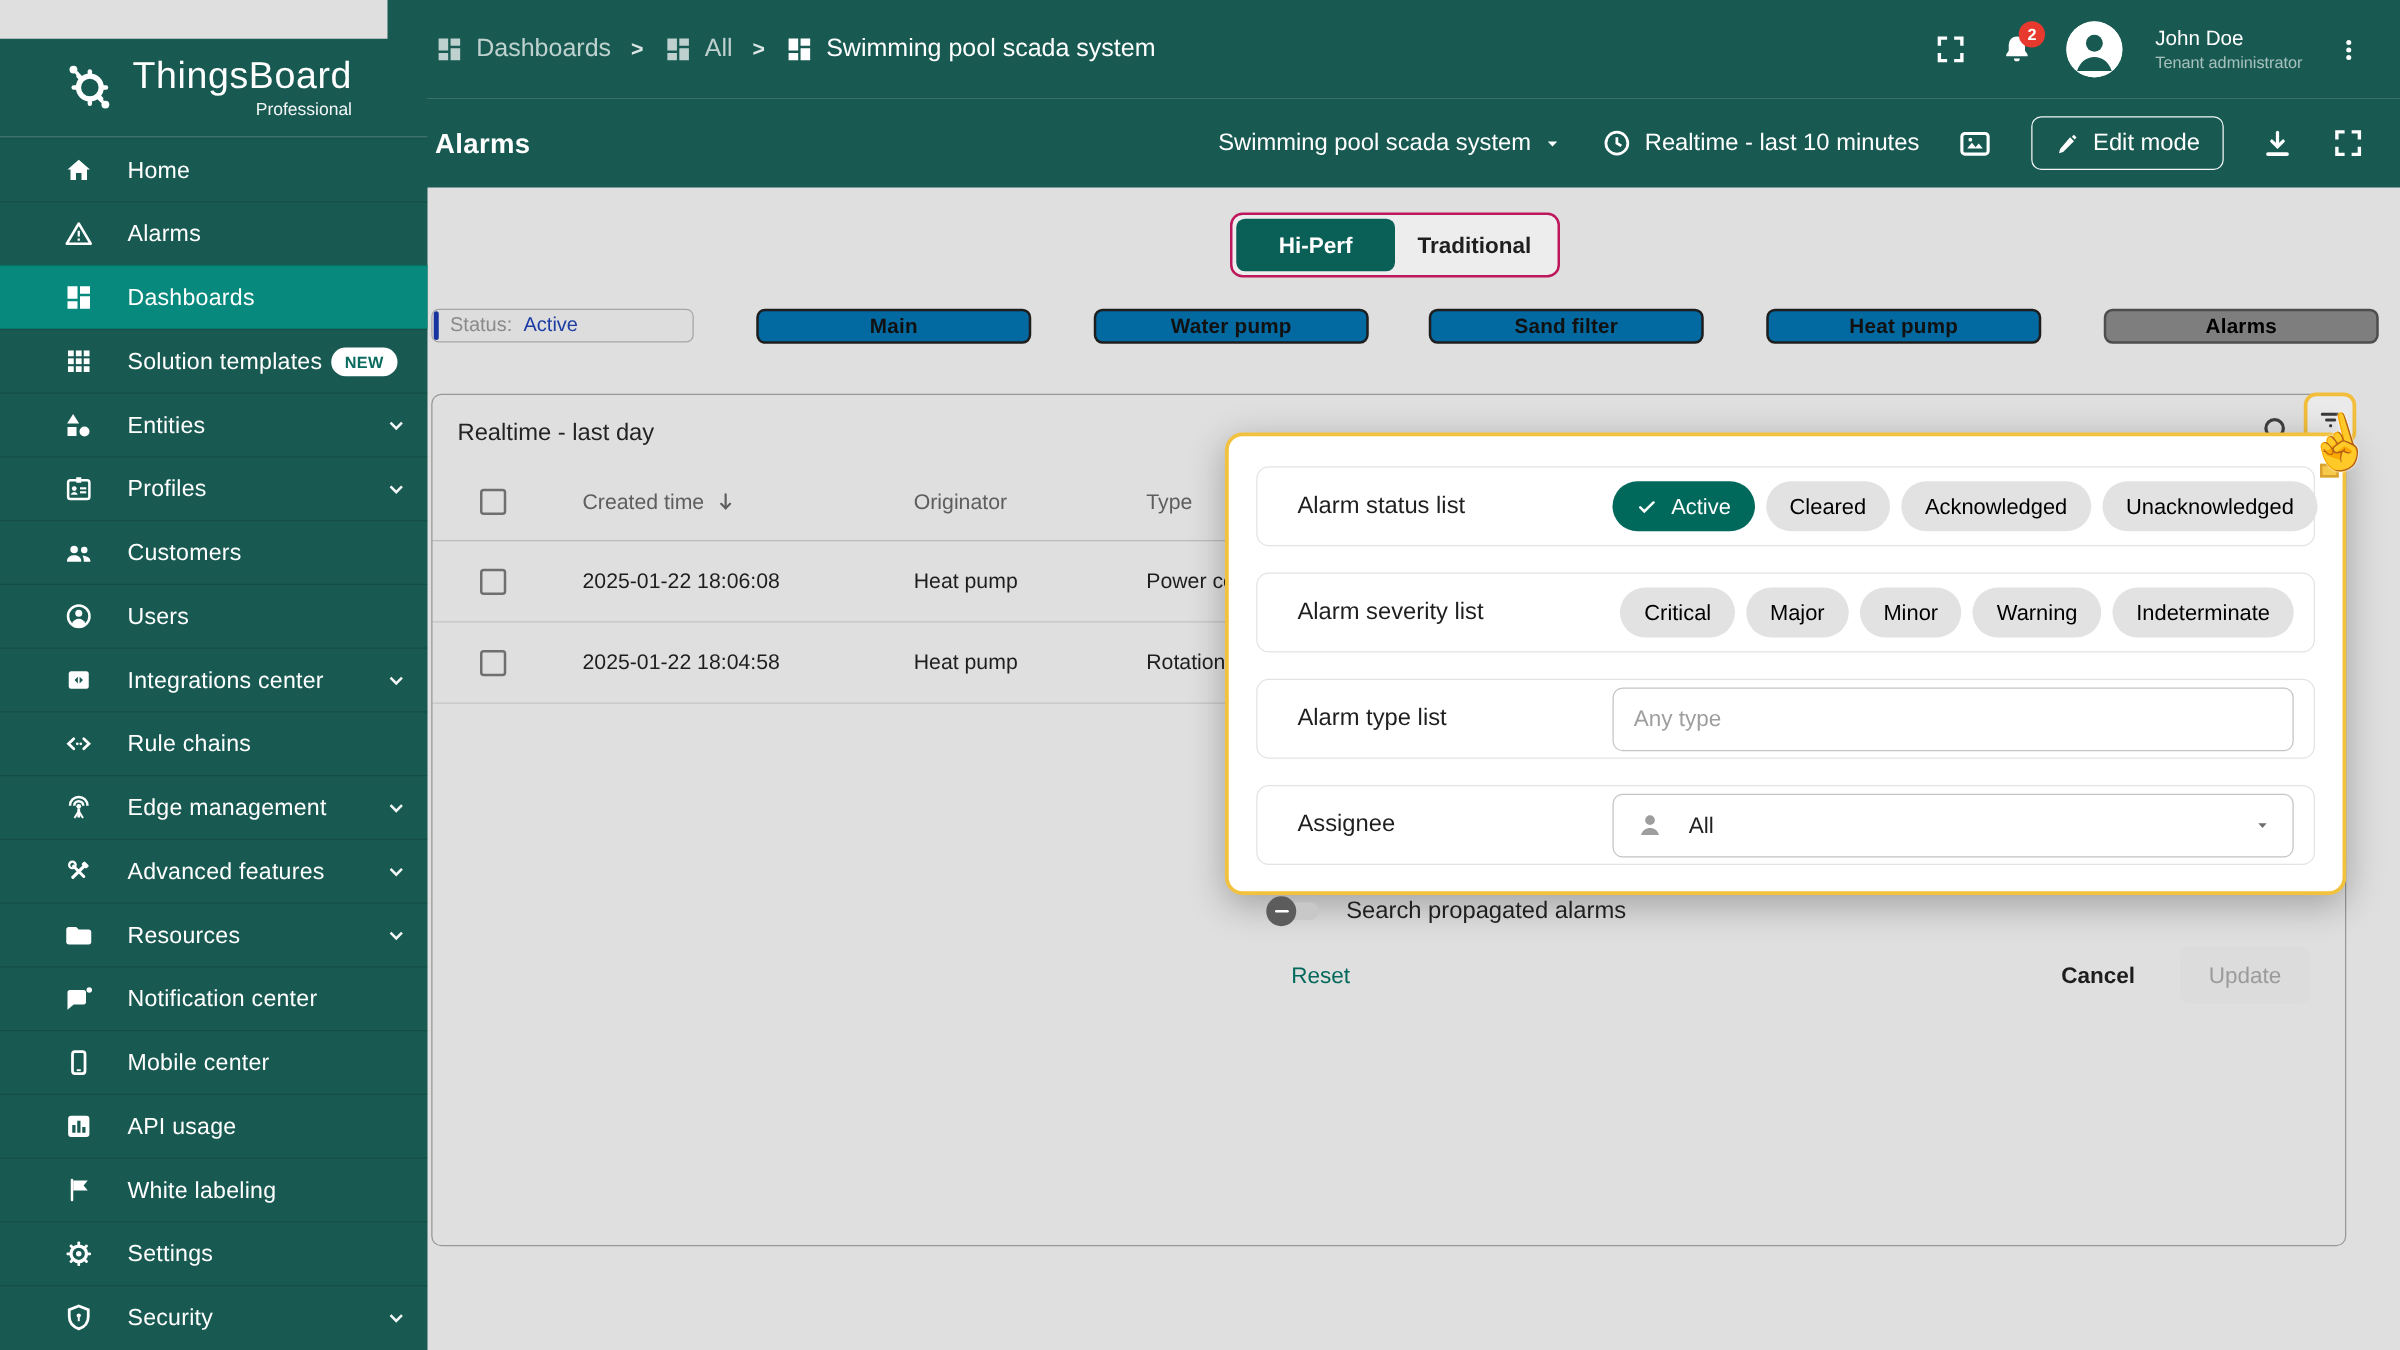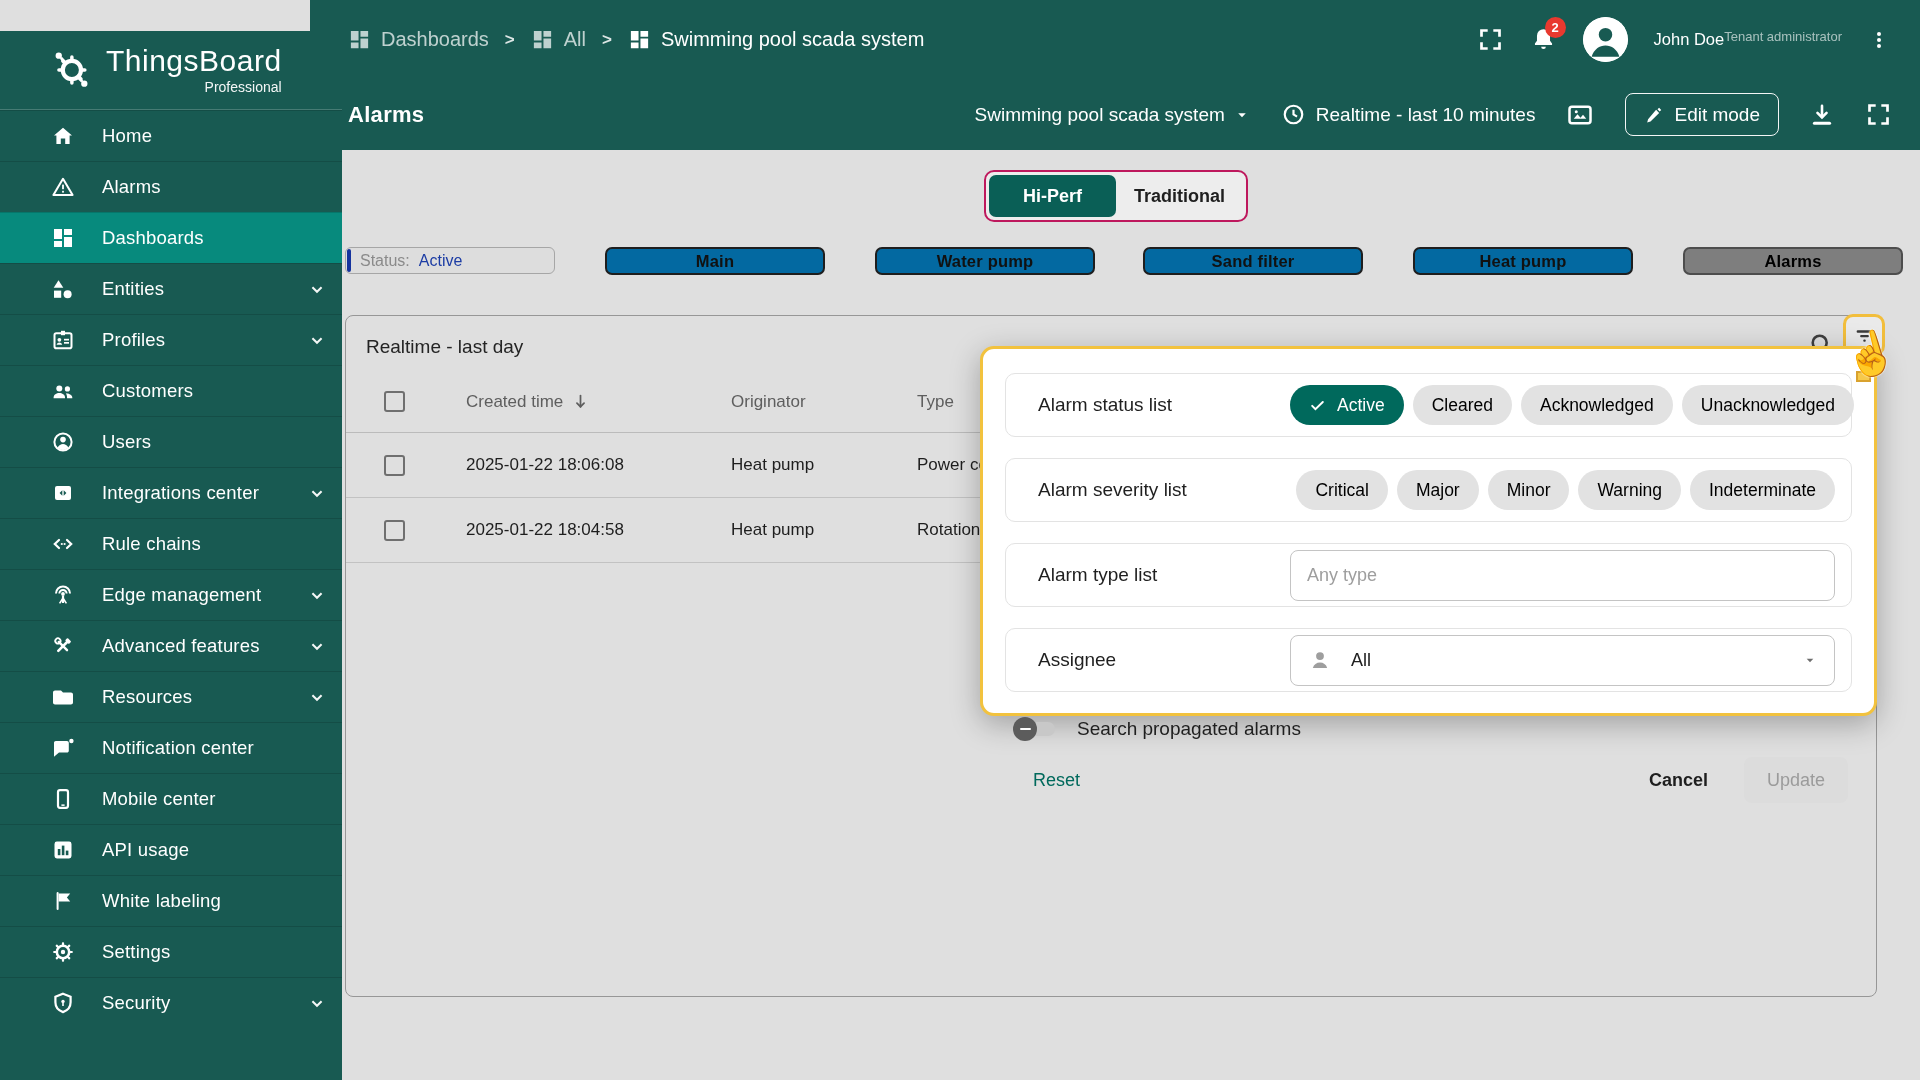--- a/index.html
+++ b/index.html
@@ -28,21 +28,21 @@
   .topbar { position:absolute; left:310px; top:0; right:0; height:79px; background:#185A52; display:flex; align-items:center; color:#fff; padding:0 30px 0 38px; z-index:5; }
   .crumbs { display:flex; align-items:center; gap:16px; font-size:20px; }
   .crumb { display:flex; align-items:center; gap:10px; cursor:pointer; }
   .crumb.muted { color:rgba(255,255,255,0.72); }
   .crumb-sep { color:rgba(255,255,255,0.85); font-size:17px; font-weight:700; }
   .top-right { margin-left:auto; display:flex; align-items:center; gap:26px; }
   .icon-btn { cursor:pointer; display:flex; align-items:center; justify-content:center; }
   .bell-wrap { position:relative; }
   .badge { position:absolute; top:-9px; right:-9px; min-width:21px; height:21px; border-radius:11px; background:#E8392F; color:#fff; font-size:13px; font-weight:700; display:flex; align-items:center; justify-content:center; padding:0 5px; }
   .avatar { width:45px; height:45px; border-radius:50%; background:#fff; display:flex; align-items:flex-end; justify-content:center; overflow:hidden; cursor:pointer; }
-  .user-text { display:flex; flex-direction:row; line-height:1.25; cursor:pointer; }
+  .user-text { display:flex; flex-direction:column; line-height:1.25; cursor:pointer; }
   .user-name { font-size:16.5px; }
   .user-role { font-size:13px; color:rgba(255,255,255,0.62); }
 
   
   .dash-toolbar { position:absolute; left:310px; top:79px; right:0; height:71px; background:#185A52; display:flex; align-items:center; color:#fff; padding:0 28px 0 38px; z-index:5; }
   .page-title { font-size:22px; font-weight:700; letter-spacing:.3px; }
   .toolbar-right { margin-left:auto; display:flex; align-items:center; gap:30px; }
   .entity-select { display:flex; align-items:center; gap:8px; font-size:19px; cursor:pointer; }
   .timewindow { display:flex; align-items:center; gap:10px; font-size:19px; cursor:pointer; }
   .edit-btn { display:flex; align-items:center; gap:10px; border:1.5px solid rgba(255,255,255,0.95); border-radius:8px; height:43px; padding:0 18px; font-size:19px; font-weight:500; cursor:pointer; }
@@ -151,20 +151,39 @@
       <span class="nicon">
           <svg width="24" height="24" viewBox="0 0 24 24" fill="#fff">
             <path d="M3 13h8V3H3zm0 8h8v-6H3zm10 0h8V11h-8zm0-18v6h8V3z"></path>
           </svg>
         </span>
       <span class="nlabel">Dashboards</span>
     </div>
     <div class="nav-item">
       <span class="nicon">
           <svg width="24" height="24" viewBox="0 0 24 24" fill="#fff">
+            <g>
+              <rect x="3.4" y="3.4" width="4.6" height="4.6"></rect>
+              <rect x="9.7" y="3.4" width="4.6" height="4.6"></rect>
+              <rect x="16" y="3.4" width="4.6" height="4.6"></rect>
+              <rect x="3.4" y="9.7" width="4.6" height="4.6"></rect>
+              <rect x="9.7" y="9.7" width="4.6" height="4.6"></rect>
+              <rect x="16" y="9.7" width="4.6" height="4.6"></rect>
+              <rect x="3.4" y="16" width="4.6" height="4.6"></rect>
+              <rect x="9.7" y="16" width="4.6" height="4.6"></rect>
+              <rect x="16" y="16" width="4.6" height="4.6"></rect>
+            </g>
+          </svg>
+        </span>
+      <span class="nlabel">Solution templates</span>
+      <span class="new-badge">NEW</span>
+    </div>
+    <div class="nav-item">
+      <span class="nicon">
+          <svg width="24" height="24" viewBox="0 0 24 24" fill="#fff">
             <path d="M7.5 3.2l4.8 7.6H2.7z"></path>
             <rect x="3" y="13.6" width="7.2" height="7.2"></rect>
             <circle cx="16.6" cy="17.2" r="4"></circle>
           </svg>
         </span>
       <span class="nlabel">Entities</span>
       <span class="nchev">
           <svg width="22" height="22" viewBox="0 0 24 24" fill="none" stroke="#fff" stroke-width="2.2">
             <path d="M7 10l5 5 5-5"></path>
           </svg>

